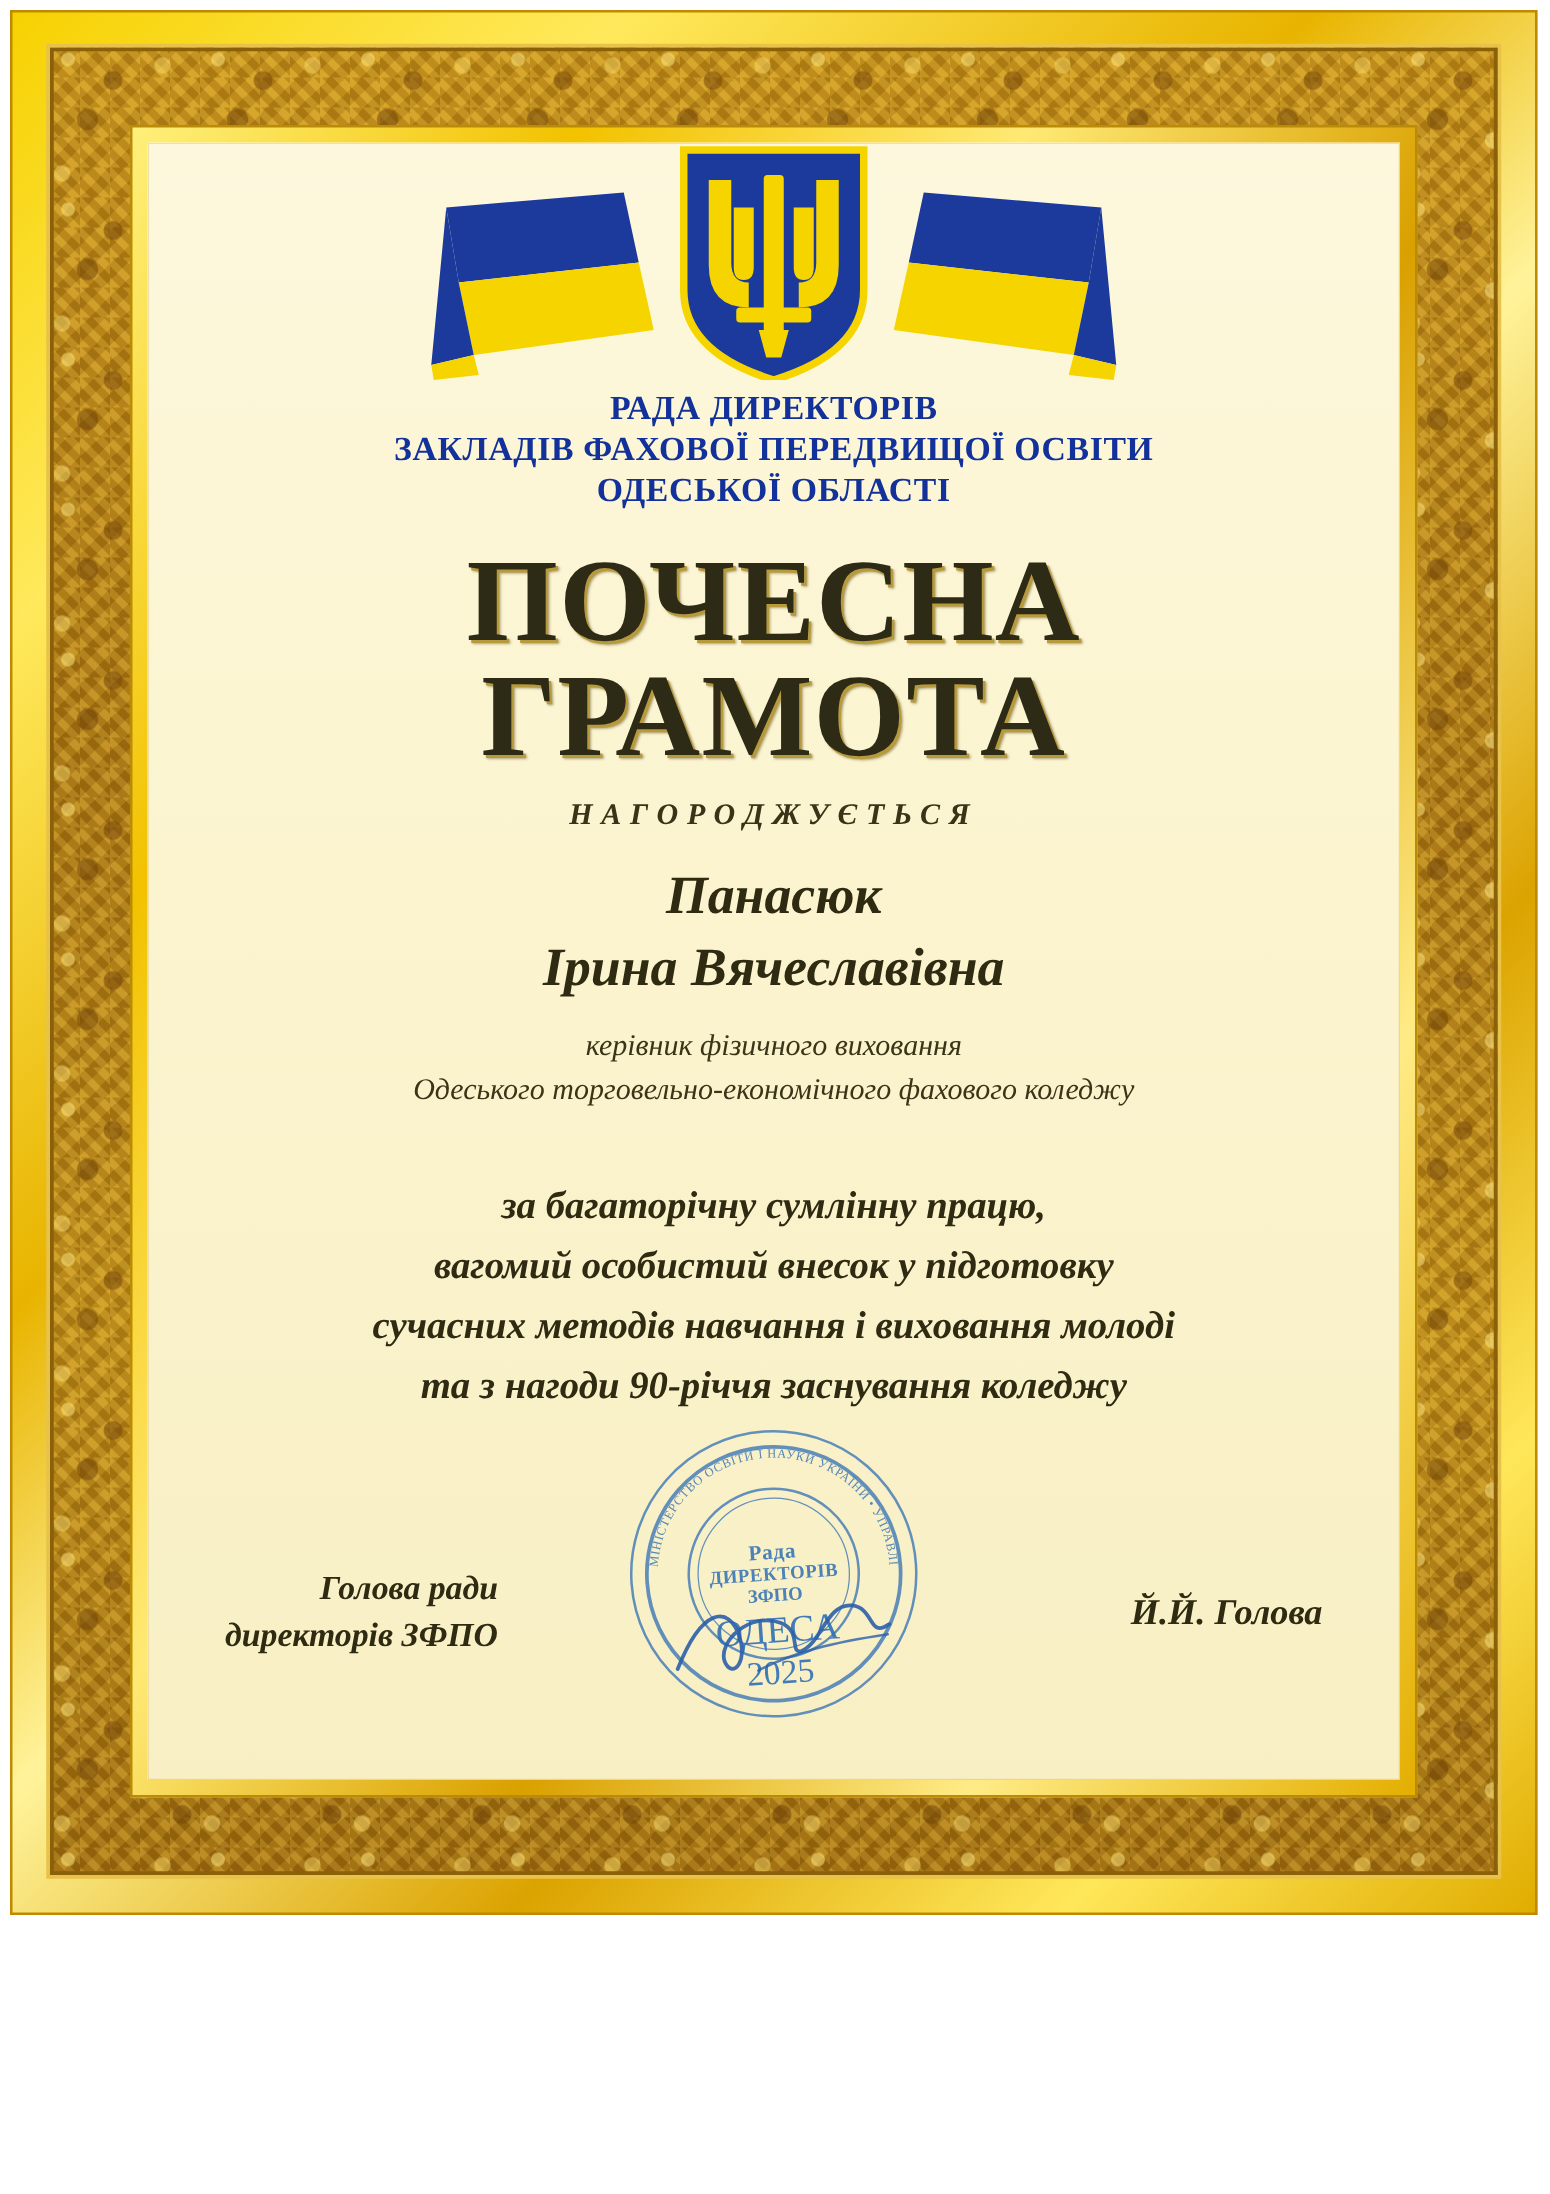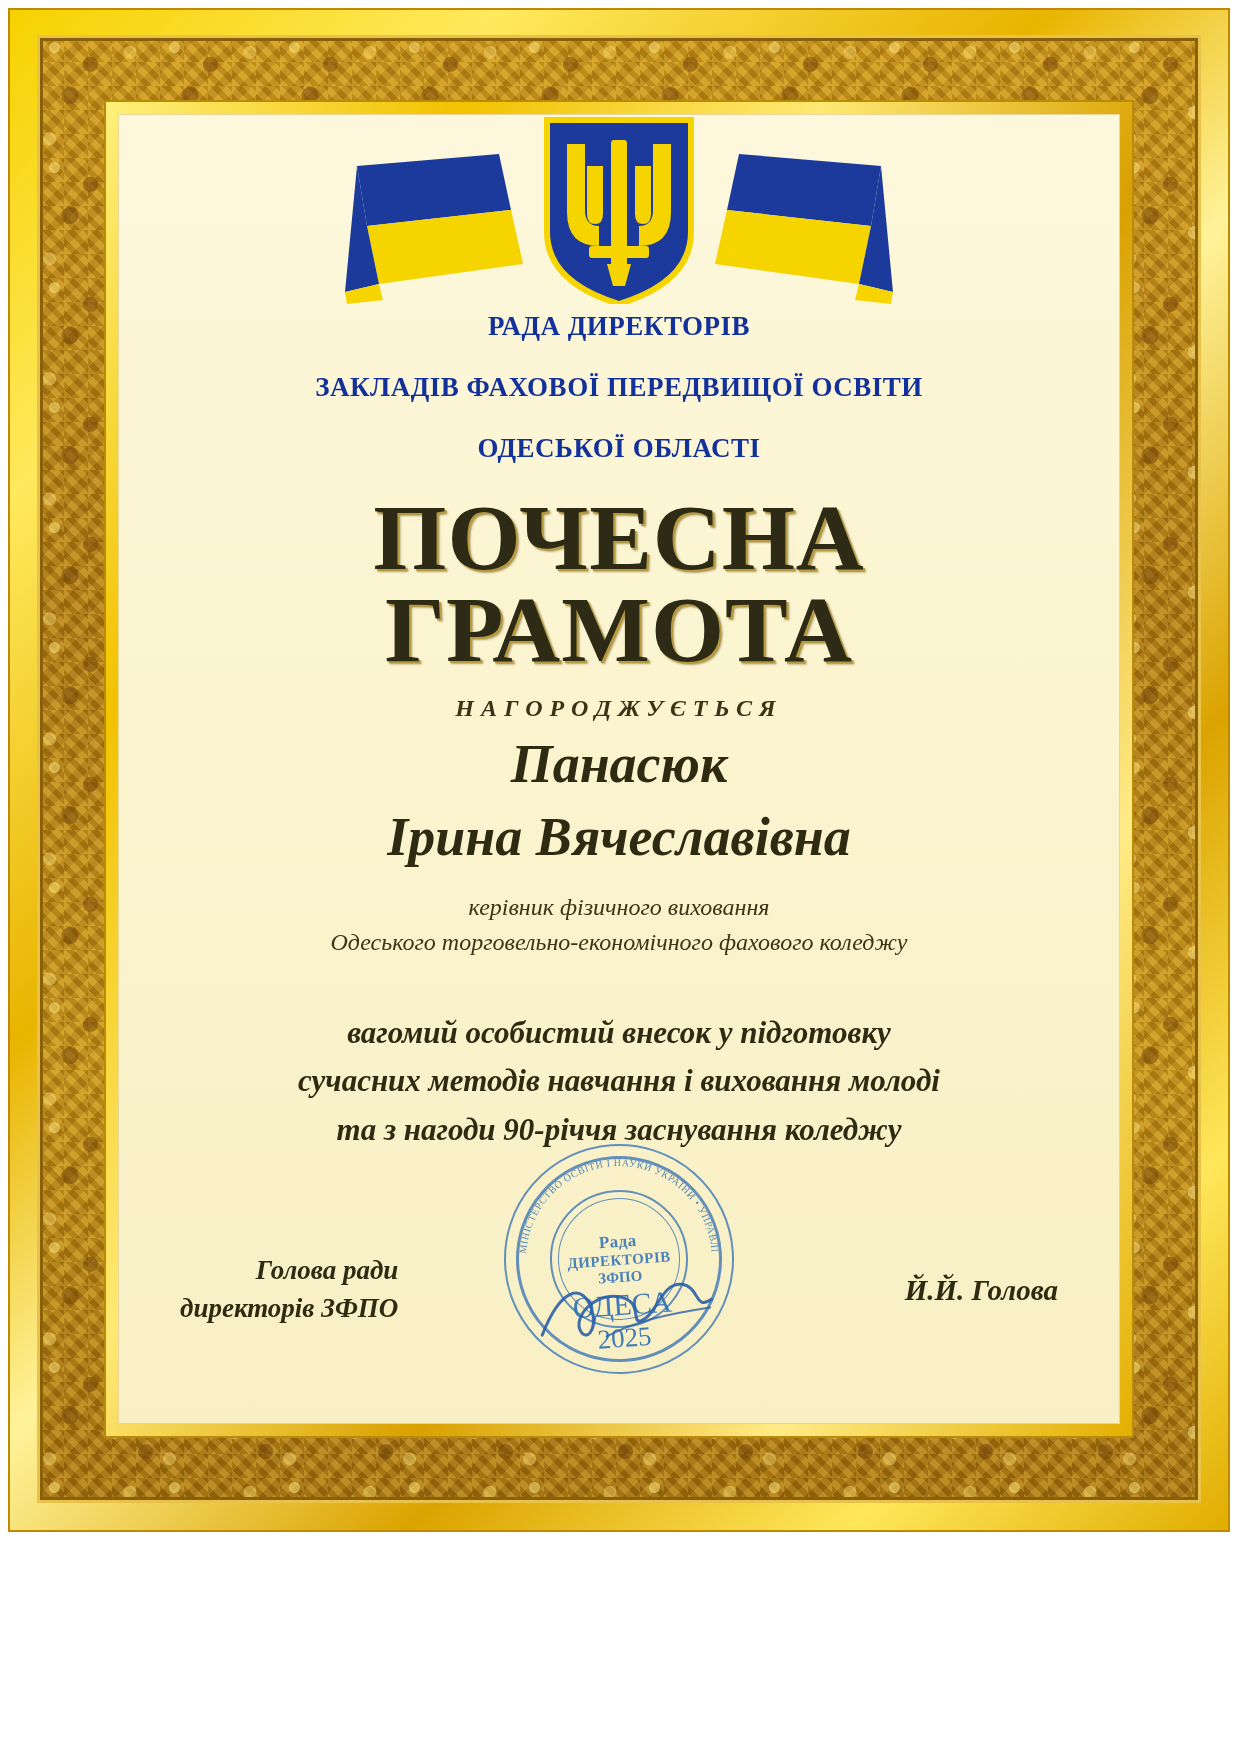--- a/index.html
+++ b/index.html
@@ -91,21 +91,20 @@
     align-items: center;
     justify-content: center;
   }
 
   .org-line {
     color: #12319a;
     font-family: "Liberation Serif", serif;
     font-weight: bold;
     letter-spacing: 0.5px;
     line-height: 1.22;
-    margin-top: 28px;
   }
   .org-1 { font-size: 27px; margin-top: 6px; }
   .org-2 { font-size: 27px; }
   .org-3 { font-size: 27px; }
 
   .title {
     margin-top: 26px;
     font-family: "Liberation Serif", serif;
     font-weight: bold;
     font-size: 94px;
@@ -122,25 +121,25 @@
     margin-top: 20px;
     font-family: "Liberation Serif", serif;
     font-style: italic;
     font-weight: bold;
     font-size: 24px;
     letter-spacing: 7px;
     color: #3b3317;
   }
 
   .recipient {
-    margin-top: 6px;
-    font-family: "Liberation Serif", serif;
-    font-style: italic;
-    font-weight: bold;
-    font-size: 54px;
+    margin-top: 22px;
+    font-family: "Liberation Serif", serif;
+    font-style: italic;
+    font-weight: bold;
+    font-size: 43px;
     line-height: 1.35;
     color: #2f2a12;
   }
   .recipient span { display: block; }
 
   .position {
     margin-top: 16px;
     font-family: "Liberation Serif", serif;
     font-style: italic;
     font-size: 24px;
@@ -321,20 +320,21 @@
         <span>Панасюк</span>
         <span>Ірина Вячеславівна</span>
       </div>
 
       <div class="position">
         <span>керівник фізичного виховання</span>
         <span>Одеського торговельно-економічного фахового коледжу</span>
       </div>
 
       <div class="reason">
+        <span>за багаторічну сумлінну працю,</span>
         <span>вагомий особистий внесок у підготовку</span>
         <span>сучасних методів навчання і виховання молоді</span>
         <span>та з нагоди 90-річчя заснування коледжу</span>
       </div>
 
       <div class="sign-row">
         <div class="sign-left">
           <span>Голова ради</span>
           <span>директорів ЗФПО</span>
         </div>

